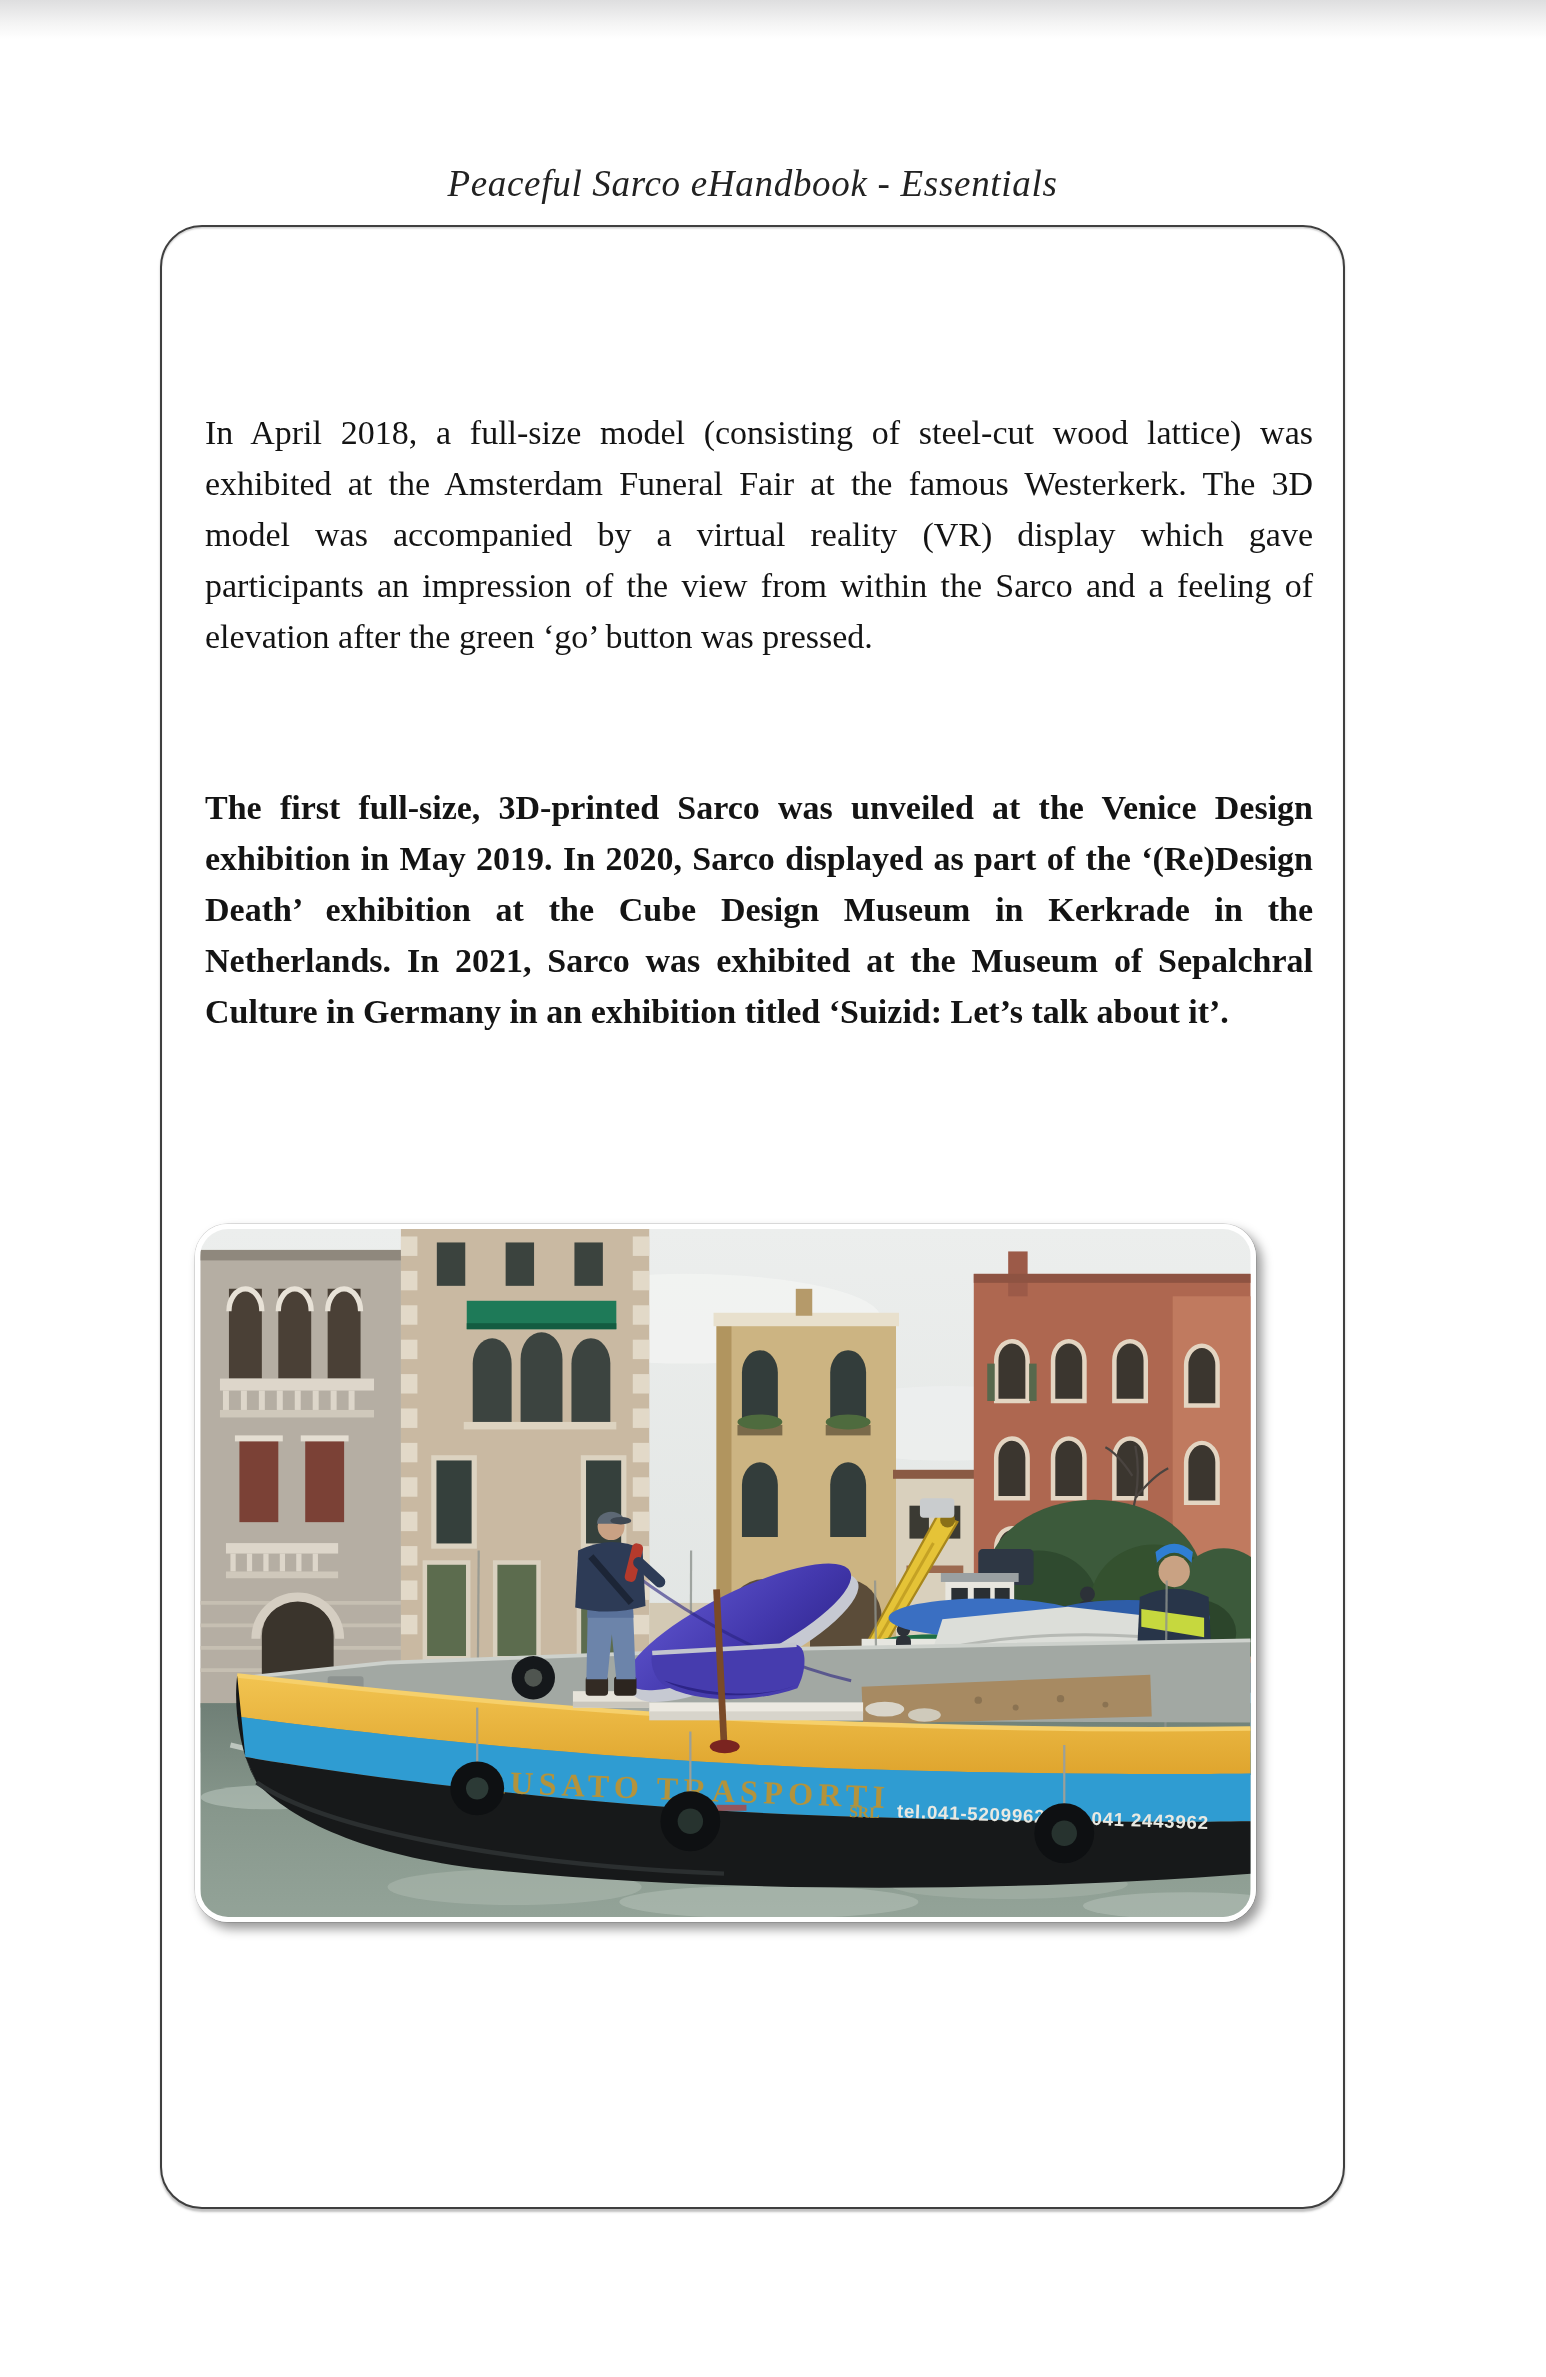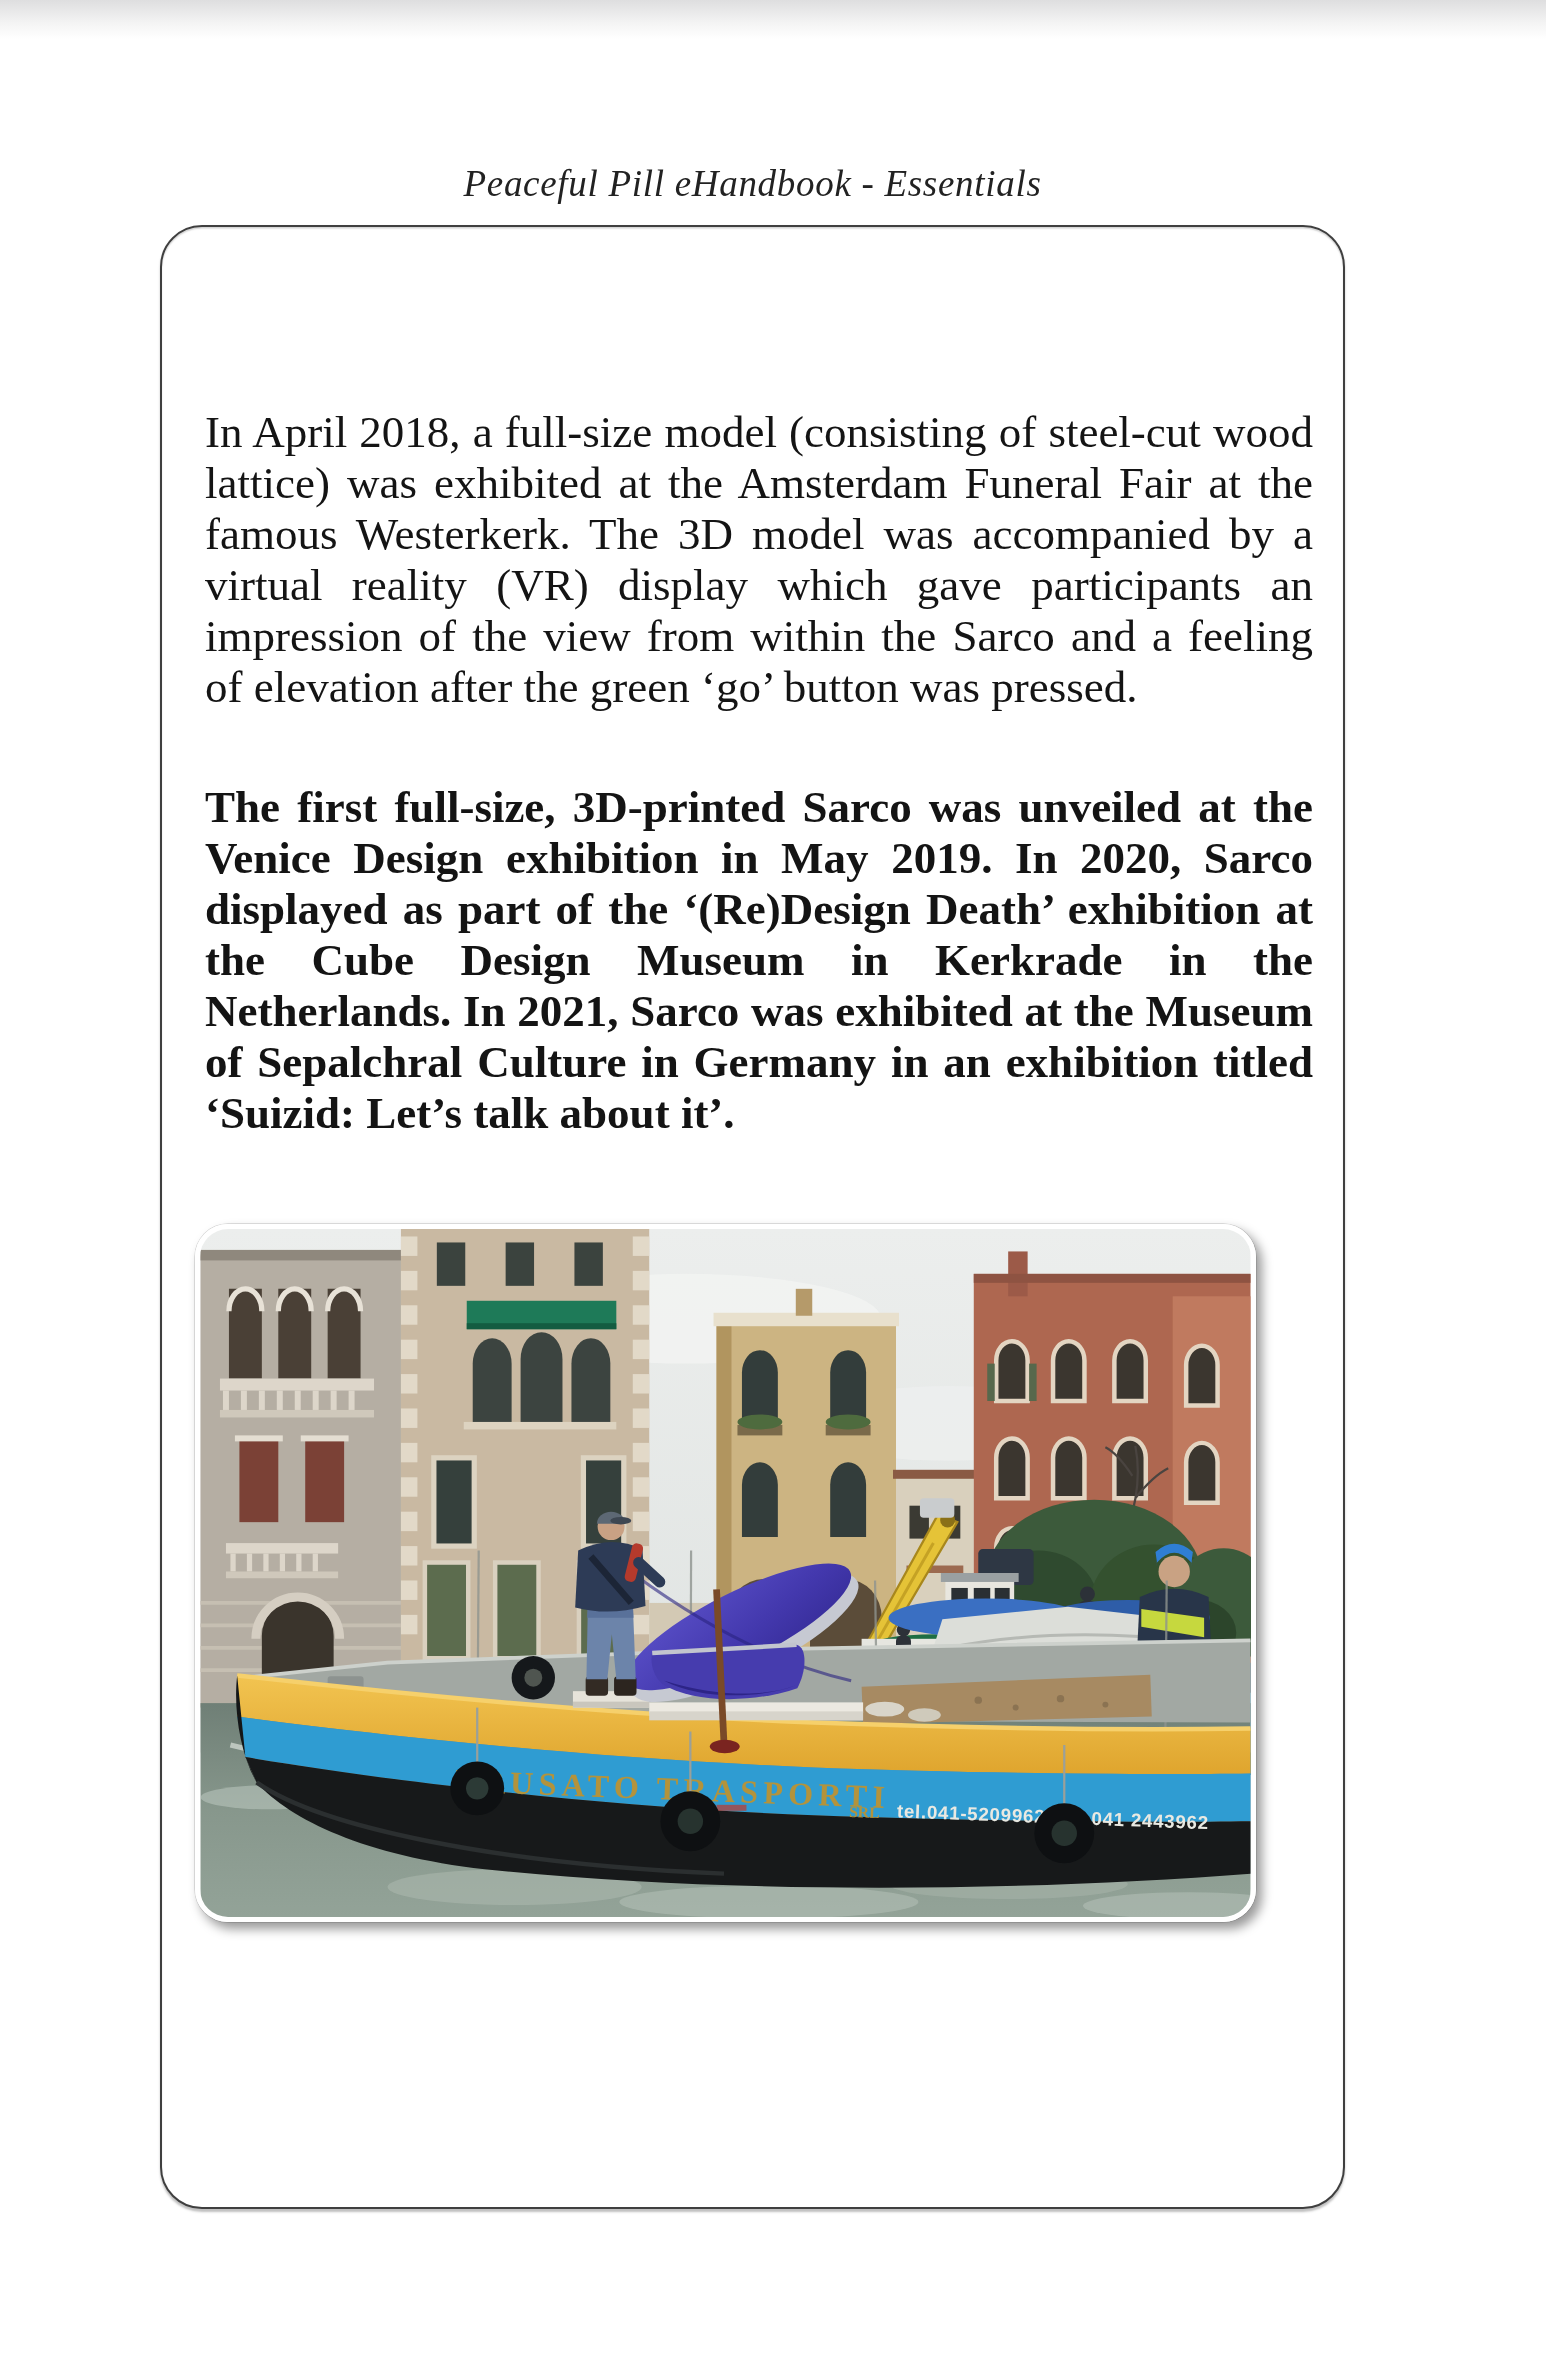--- a/index.html
+++ b/index.html
@@ -5,38 +5,38 @@
   html,body{margin:0;padding:0;background:#ffffff;}
   .page{position:relative;width:1547px;height:2377px;background:#ffffff;overflow:hidden;
         font-family:"Liberation Serif", serif;color:#1a1a1a;}
   .top-gradient{position:absolute;left:0;top:0;width:1547px;height:39px;
         background:linear-gradient(#dededf,#f4f4f4 60%,#ffffff);}
   .header-title{position:absolute;left:160px;top:162px;width:1185px;text-align:center;
         font-style:italic;font-size:37px;letter-spacing:0.7px;color:#222;}
   .panel{position:absolute;left:160px;top:225px;width:1181px;height:1980px;
         border:2.2px solid #3f3f3f;border-radius:42px;background:#ffffff;
         box-shadow:0 2.2px 2.2px rgba(0,0,0,0.25), inset 0 1.5px 1.5px rgba(0,0,0,0.18);}
-  .para{position:absolute;left:43px;width:1108px;font-size:45px;line-height:51px;
+  .para{position:absolute;left:43px;width:1108px;font-size:34px;line-height:51px;
         text-align:justify;color:#141414;}
   .para.p1{top:180px;}
   .para.p2{top:555px;font-weight:bold;}
   .photo-frame{position:absolute;left:33px;top:997px;width:1051px;height:688px;
         border:5.2px solid #ffffff;border-radius:33px;overflow:hidden;
         box-shadow:5.2px 6.7px 10.5px rgba(0,0,0,0.40), 0 0 0 0.7px #d8d8d8;}
   .photo-frame svg{display:block;}
   .caption{position:absolute;left:33px;top:1708px;width:1061px;text-align:center;
         font-size:25px;color:#222;}
 </style>
 </head>
 <body>
 
 <div class="page">
   <div class="top-gradient"></div>
 
-  <div class="header-title">Peaceful Pill eHandbook - Essentials</div>
+  <div class="header-title">Peaceful Sarco eHandbook - Essentials</div>
 
   <div class="panel">
     <div class="para p1">In April 2018, a full-size model (consisting of steel-cut wood lattice) was exhibited at the Amsterdam Funeral Fair at the famous Westerkerk. The 3D model was accompanied by a virtual reality (VR) display which gave participants an impression of the view from within the Sarco and a feeling of elevation after the green ‘go’ button was pressed.</div>
     <div class="para p2">The first full-size, 3D-printed Sarco was unveiled at the Venice Design exhibition in May 2019.  In 2020, Sarco displayed as part of the ‘(Re)Design Death’ exhibition at the Cube Design Museum in Kerkrade in the Netherlands. In 2021, Sarco was exhibited at the Museum of Sepalchral Culture in Germany in an exhibition titled ‘Suizid: Let’s talk about it’.</div>
 
     <div class="photo-frame">
       <svg width="1051" height="688" viewBox="0 0 1404 920" xmlns="http://www.w3.org/2000/svg">
         <defs>
           <linearGradient id="skyG" x1="0" y1="0" x2="0" y2="1">
             <stop offset="0" stop-color="#eceeed"></stop>

